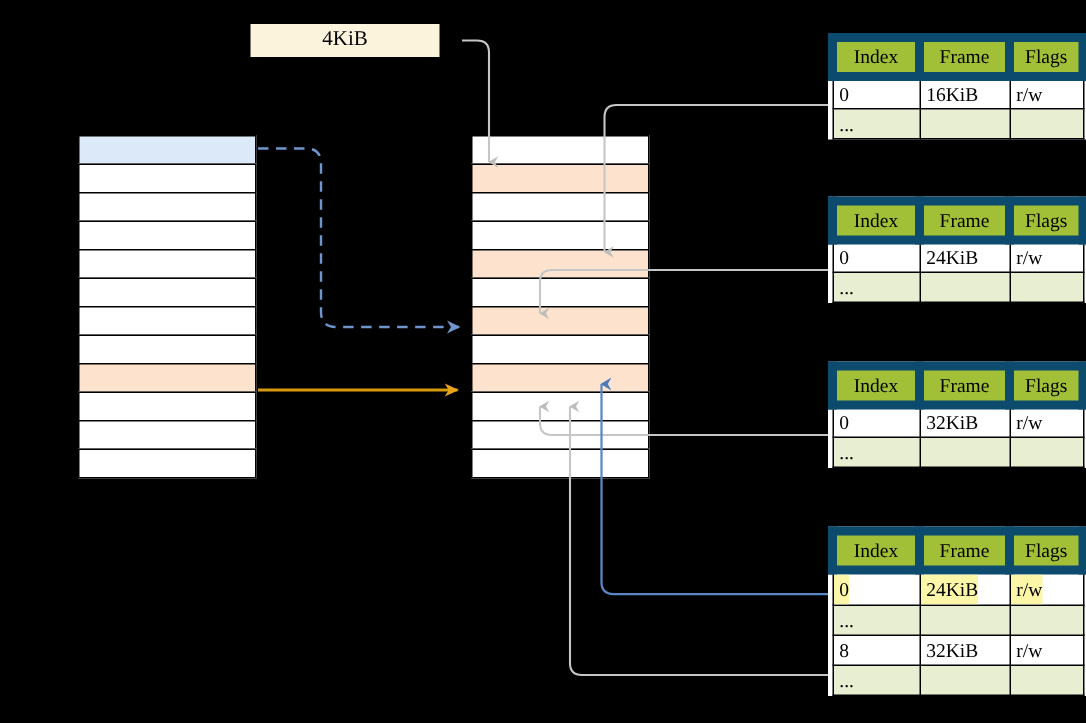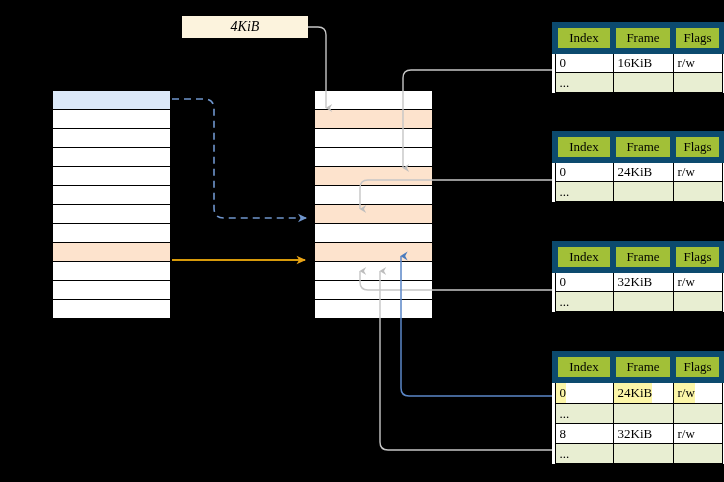--- a/index.html
+++ b/index.html
@@ -92,21 +92,21 @@
     width: 724px;
     height: 482px;
     pointer-events: none;
   }
 </style>
 </head>
 <body>
 
 <div id="stage">
 
-  <div class="labelbox" style="left:182px; top:16px; width:126px;font-style:italic;">4KiB</div>
+  <div class="labelbox" style="left:167px; top:16px; width:126px;">4KiB</div>
 
   <div class="memcol" id="virt-col" style="left:51px; top:89px; width:121px; height:241px;">
       <div class="memrow blue"></div>
       <div class="memrow"></div>
       <div class="memrow"></div>
       <div class="memrow"></div>
       <div class="memrow"></div>
       <div class="memrow"></div>
       <div class="memrow"></div>
       <div class="memrow"></div>

